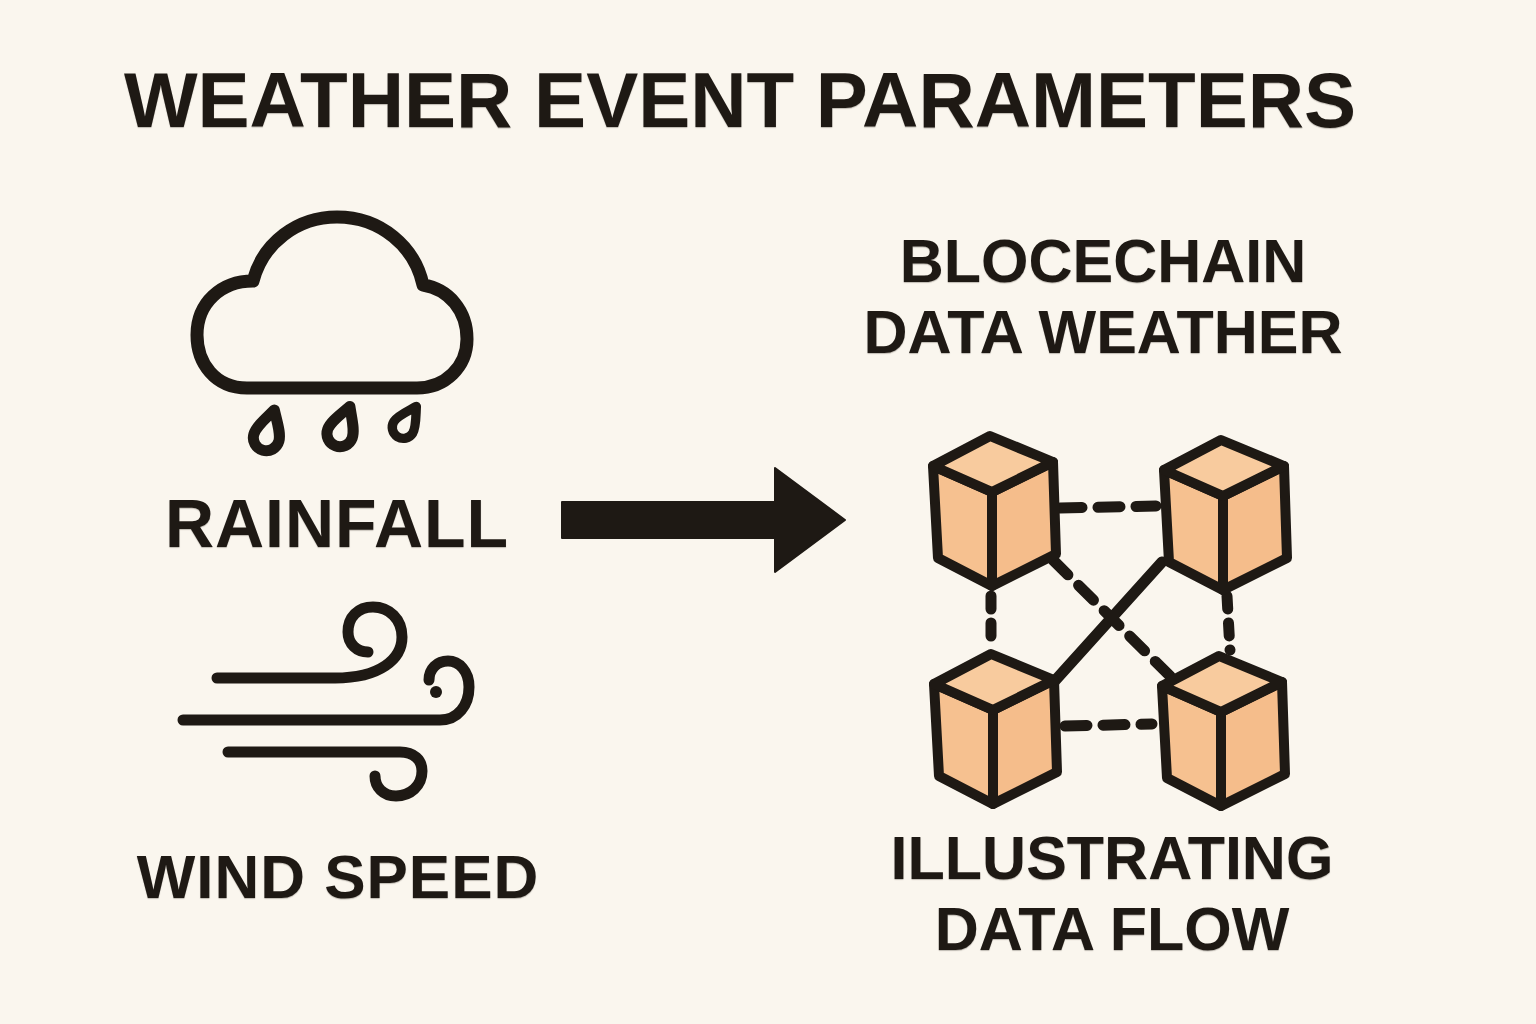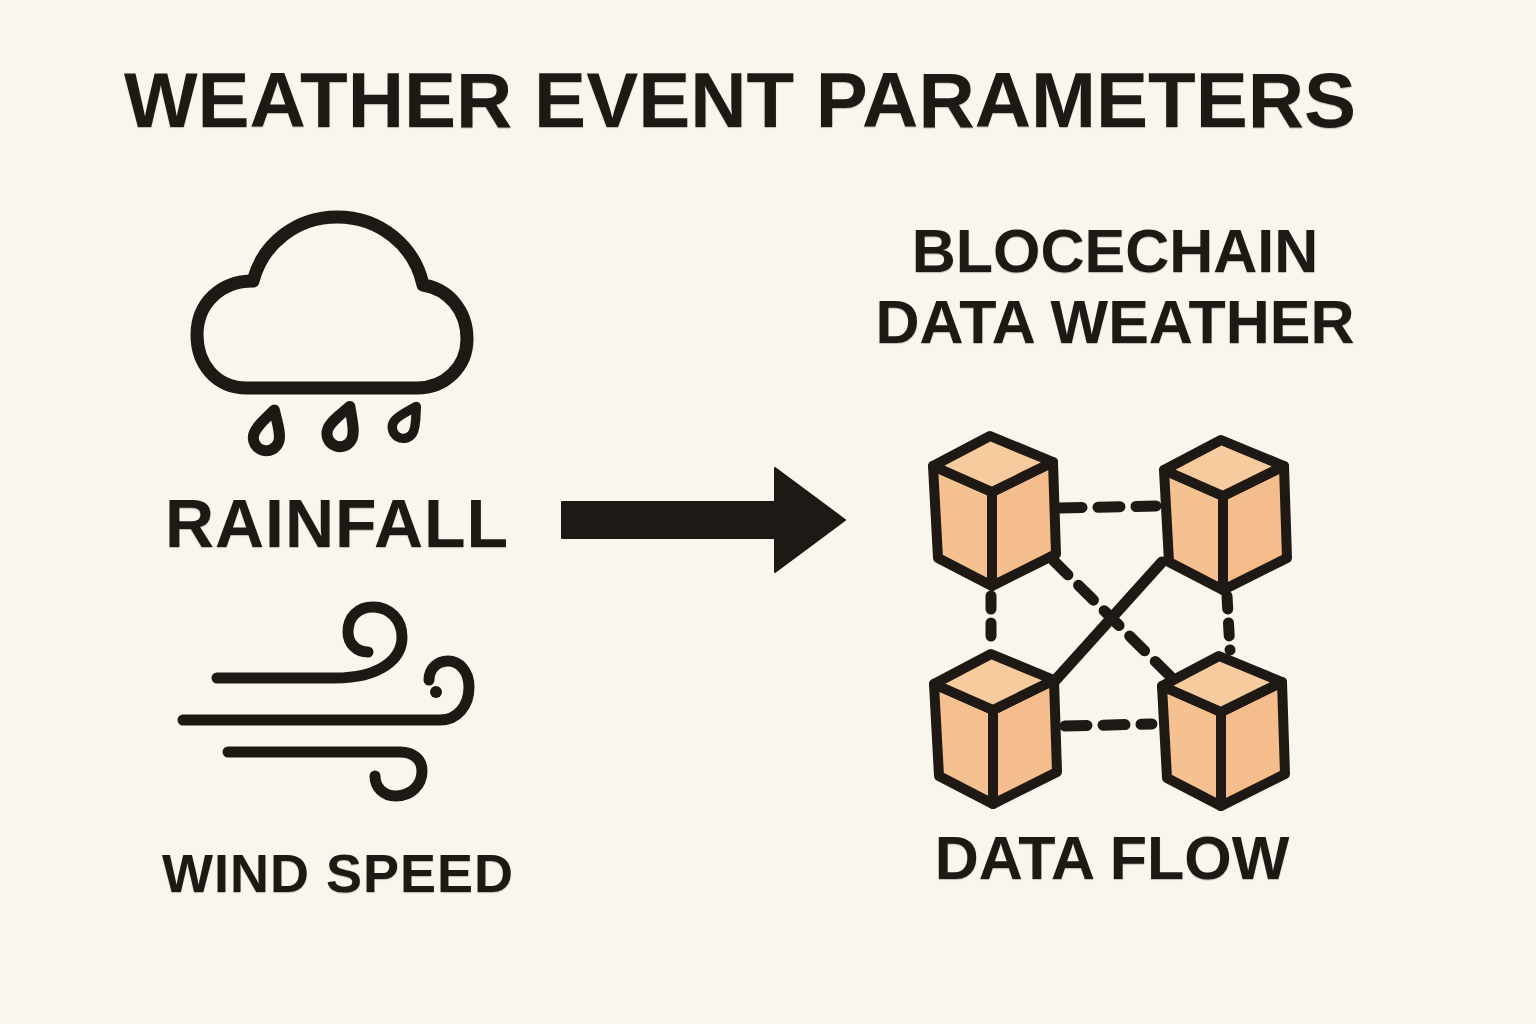--- a/index.html
+++ b/index.html
@@ -9,27 +9,27 @@
   html,body{margin:0;padding:0;}
   body{background:var(--bg);font-family:"Liberation Sans",sans-serif;}
   .stage{position:relative;width:1420px;height:1024px;background:var(--bg);overflow:hidden;}
   .label{
     position:absolute;color:var(--ink);font-weight:bold;white-space:nowrap;
     transform:translateX(-50%);line-height:1;letter-spacing:1px;
     text-shadow:0 1px 1px rgba(40,32,24,.28);
   }
   .title{top:61px;left:740px;font-size:78px;letter-spacing:0;}
   .rainfall-label{top:489px;left:337px;font-size:68px;}
-  .wind-label{top:846px;left:338px;font-size:54px;}
+  .wind-label{top:846px;left:338px;font-size:62px;}
   .two-line{
     position:absolute;color:var(--ink);font-weight:bold;text-align:center;
     transform:translateX(-50%);font-size:61px;line-height:71px;white-space:nowrap;
     text-shadow:0 1px 1px rgba(40,32,24,.28);
   }
-  .oracle-heading{top:216px;left:1103px;margin-left:12px;}
+  .oracle-heading{top:226px;left:1103px;}
   .flow-caption{top:823px;left:1112px;}
   svg{position:absolute;display:block;}
   .stroke{fill:none;stroke:var(--ink);stroke-linecap:round;stroke-linejoin:round;}
 </style>
 </head>
 <body>
 
 <div class="stage">
 
   <div class="label title">WEATHER EVENT PARAMETERS</div>
@@ -82,16 +82,17 @@
       <line class="stroke" x1="262" y1="142" x2="152" y2="264" stroke-width="11"></line>
     </g>
 
     <use href="#cube" transform="translate(26,12)"></use>
     <use href="#cube" transform="translate(257,16)"></use>
     <use href="#cube" transform="translate(27,230)"></use>
     <use href="#cube" transform="translate(255,232)"></use>
   </svg>
 
   <div class="two-line flow-caption">
+    <div>ILLUSTRATING</div>
     <div>DATA FLOW</div>
   </div>
 
 </div>
 
 </body></html>

